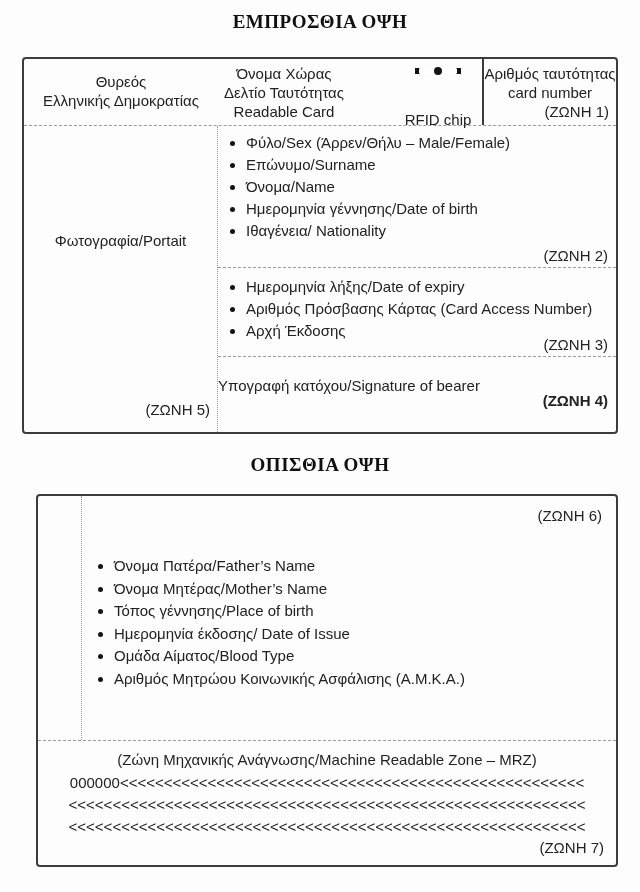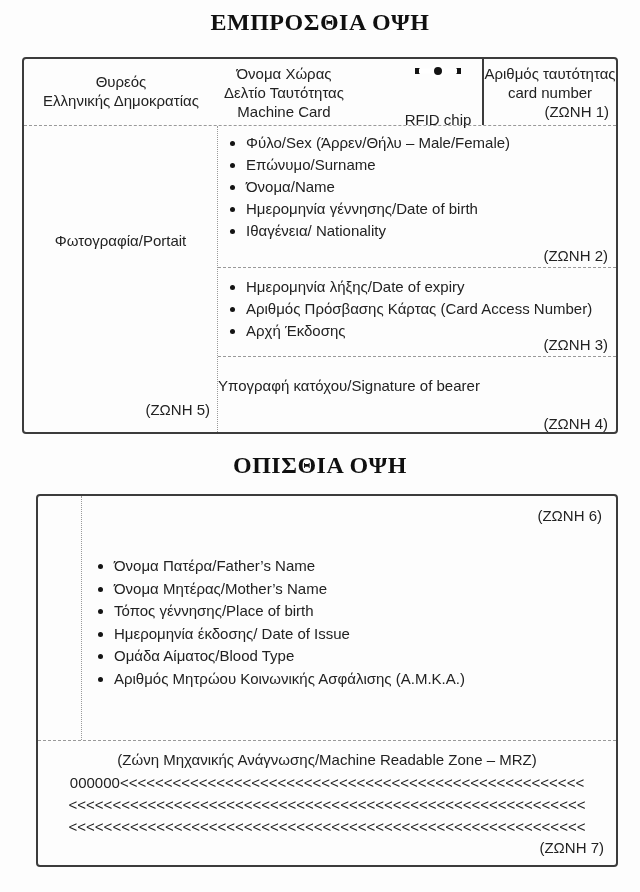--- a/index.html
+++ b/index.html
@@ -4,21 +4,21 @@
 <style>
   html, body { margin:0; padding:0; }
   body {
     width:640px; height:892px; overflow:hidden;
     background:#fdfdfd;
     font-family:"Liberation Sans","DejaVu Sans",sans-serif;
     font-size:15px; color:#222;
   }
   .doc-title {
     font-family:"Liberation Serif","DejaVu Serif",serif;
-    font-size:24px; font-weight:bold; text-align:center; color:#101010;
+    font-size:19px; font-weight:bold; text-align:center; color:#101010;
     letter-spacing:0.5px; line-height:32px;
   }
   .front-title { padding-top:6px; }
   .back-title { margin-top:15px; }
 
   .card {
     box-sizing:border-box; border:2px solid #3c3c3c; border-radius:4px;
     display:flex; flex-direction:column; overflow:hidden; background:transparent;
   }
   .front-card { width:596px; height:377px; margin:19px 0 0 22px; }
@@ -49,21 +49,21 @@
   .photo-col { width:194px; border-right:1px dotted #9a9a9a; display:flex; flex-direction:column; box-sizing:border-box; }
   .photo-label { flex:1; display:flex; align-items:center; justify-content:center; padding-bottom:46px; }
   .zone5-label { text-align:right; padding:0 7px 14px 0; }
 
   .zones { flex:1; display:flex; flex-direction:column; min-width:0; }
   .zone { position:relative; box-sizing:border-box; }
   .zone-2 { height:142px; border-bottom:1px dashed #9a9a9a; }
   .zone-3 { height:89px;  border-bottom:1px dashed #9a9a9a; }
   .zone-4 { flex:1; }
   .zone-label { position:absolute; right:8px; bottom:3px; white-space:nowrap; }
-  .zone-4 .zone-label { bottom:0; }
+  .zone-4 .zone-label { bottom:23px;font-weight:bold; }
 
   ul.bullets { margin:6px 0 0 0; padding:0 0 0 28px; list-style:disc outside; }
   .zone-3 ul.bullets { margin-top:8px; }
   ul.bullets li { line-height:22px; white-space:nowrap; }
   ul.bullets li::marker { color:#141414; }
 
   .sig-text { margin-top:20px; text-align:center; margin-right:172px; white-space:nowrap; }
 
   
   .back-main { flex:1; display:flex; border-bottom:1px dashed #9a9a9a; min-height:0; }
@@ -89,21 +89,21 @@
   <div class="card front-card">
 
     <div class="front-header">
       <div class="hcol hcol-crest">
         <div>Θυρεός</div>
         <div>Ελληνικής Δημοκρατίας</div>
       </div>
       <div class="hcol hcol-country">
         <div>Όνομα Χώρας</div>
         <div>Δελτίο Ταυτότητας</div>
-        <div>Machine Card</div>
+        <div>Readable Card</div>
       </div>
       <div class="hcol hcol-rfid">
         <div class="rfid-icon">
           <span class="rect"></span>
           <span class="tab-l"></span>
           <span class="tab-r"></span>
           <span class="stripe"></span>
           <span class="ring"></span>
         </div>
         <div>RFID chip</div>

